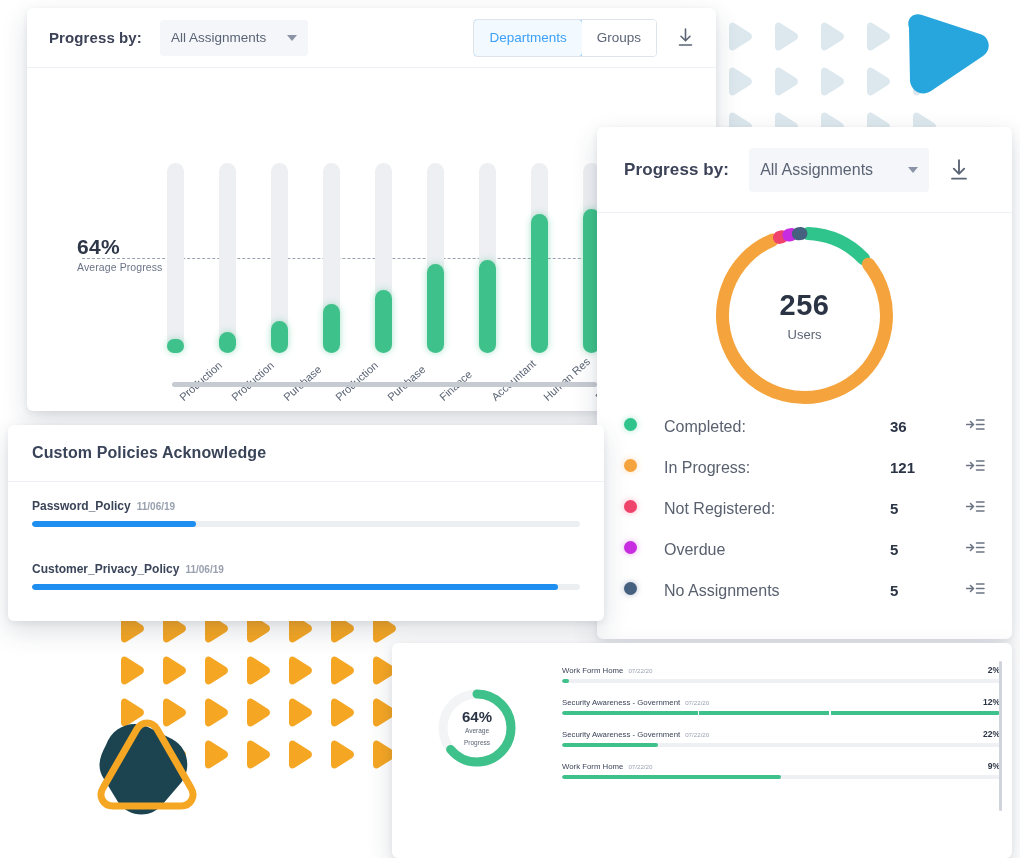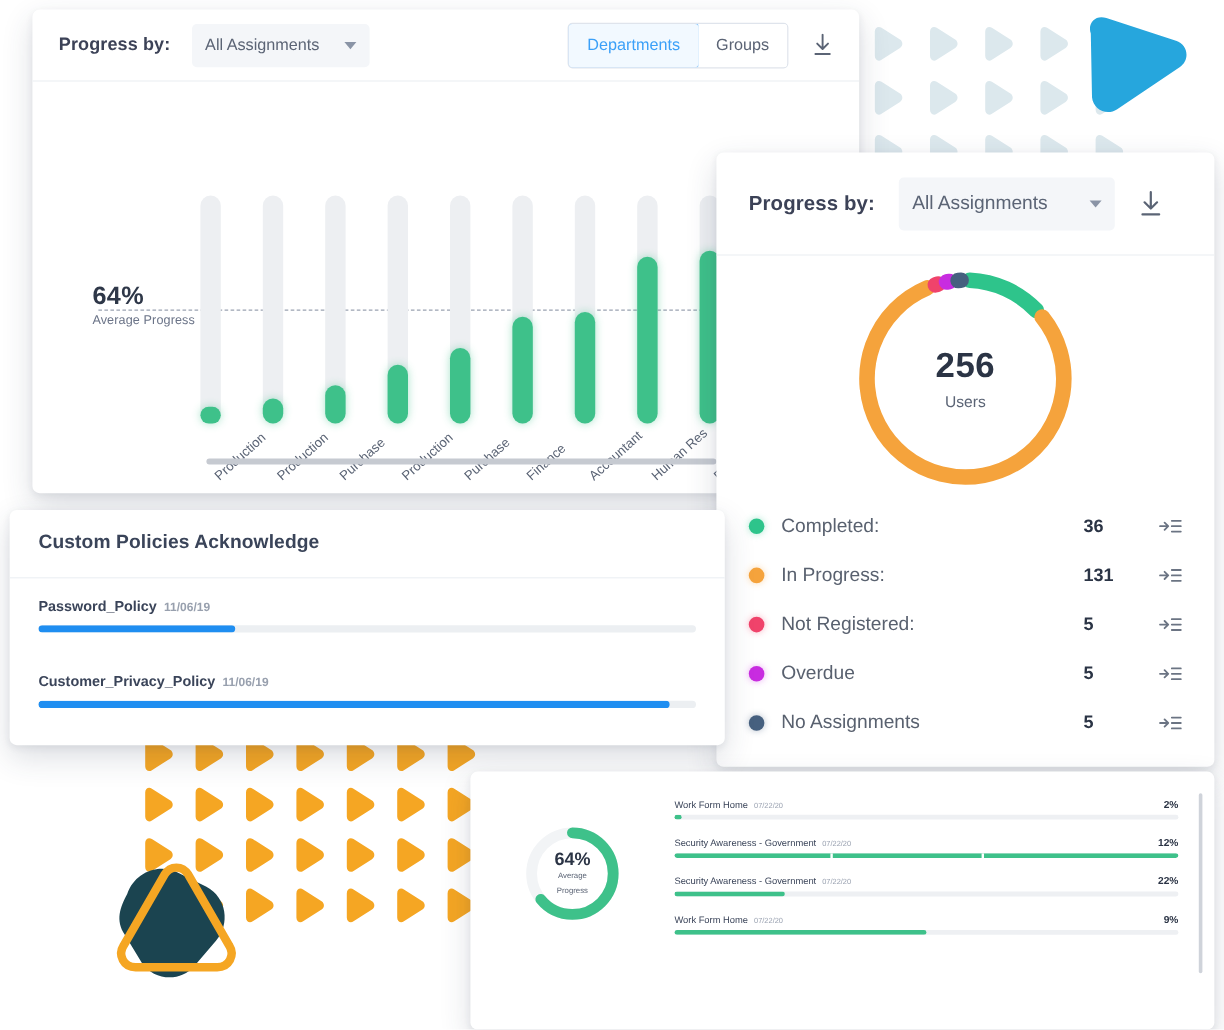--- a/index.html
+++ b/index.html
@@ -76,21 +76,21 @@
   }
   .donut-head .lbl-progress-by{font-size:17px;}
   .donut-head .select{width:180px;height:44px;font-size:16px;margin-left:20px;}
   .donut-wrap{position:relative;height:205px;}
   .donut-center{
     position:absolute;left:0;right:0;top:78px;text-align:center;
   }
   .donut-num{font-size:29px;font-weight:bold;color:#2b3445;line-height:1;letter-spacing:.5px;}
   .donut-cap{font-size:13px;color:#5b6475;margin-top:7px;}
   .legend{padding:0 27px;}
-  .lrow{display:flex;align-items:center;height:41px;font-size:16px;color:#59616f;}
+  .lrow{display:flex;align-items:flex-start;height:41px;font-size:16px;color:#59616f;gap:13px;}
   .ldot{width:13px;height:13px;border-radius:50%;margin-right:14px;flex:0 0 auto;}
   .lname{flex:1;}
   .lval{width:56px;font-weight:bold;color:#2b3445;font-size:15px;}
   .licon{width:26px;display:flex;justify-content:flex-end;}
 
   
   #card-policy{left:8px;top:425px;width:596px;height:196px;}
   .pc-head{height:57px;display:flex;align-items:center;padding:0 24px;border-bottom:1px solid #edf0f4;box-sizing:border-box;}
   .pc-title{font-size:16px;font-weight:bold;color:#3a4459;letter-spacing:.1px;}
   .pc-body{padding:14px 24px 0 24px;}
@@ -106,21 +106,21 @@
   
   #card-train{left:392px;top:643px;width:620px;height:215px;}
   .tp-head{height:31px;display:flex;align-items:center;padding:0 12px;border-bottom:1px solid #edf0f4;box-sizing:border-box;}
   .tp-title{font-size:9.5px;color:#49526a;letter-spacing:.15px;}
   .tp-icons{margin-left:auto;display:flex;align-items:center;gap:17px;}
   .tp-body{display:flex;padding-top:6px;position:relative;}
   .tp-donut{width:170px;display:flex;align-items:center;justify-content:center;padding-top:14px;}
   .tpd-center{position:absolute;text-align:center;}
   .tpd-pct{font-size:15px;font-weight:bold;color:#2b3445;line-height:1;}
   .tpd-cap{font-size:6.5px;color:#5b6475;line-height:1.25;margin-top:3px;}
-  .tp-list{flex:1;padding:16px 30px 0 0;}
+  .tp-list{flex:1;padding:16px 12px 0 0;}
   .tprow{margin-bottom:14px;}
   .tprow-top{display:flex;align-items:baseline;}
   .tpname{font-size:7.8px;color:#3a4459;}
   .tpdate{font-size:6.2px;color:#9aa2b1;margin-left:5px;}
   .tppct{margin-left:auto;font-size:8.5px;font-weight:bold;color:#2b3445;}
   .tptrack{height:4px;border-radius:2px;background:#eef0f3;margin-top:4px;position:relative;overflow:hidden;}
   .tpfill{position:absolute;left:0;top:0;bottom:0;border-radius:2px;background:#3ec18a;}
   .tpfill.seg2::after,.tpfill.seg2::before{content:"";position:absolute;top:0;bottom:0;width:1.4px;background:#fff;}
   .tpfill.seg2::before{left:31%;}
   .tpfill.seg2::after{left:61%;}
@@ -321,21 +321,21 @@
           <span class="licon">
             <svg width="19" height="13" viewBox="0 0 19 13">
               <path d="M0.5 6.5 H7 M4.5 3.5 L7.5 6.5 L4.5 9.5" fill="none" stroke="#6b7483" stroke-width="1.5" stroke-linecap="round" stroke-linejoin="round"></path>
               <path d="M10.5 2 H18 M10.5 6.5 H18 M10.5 11 H18" stroke="#6b7483" stroke-width="1.5" stroke-linecap="round"></path>
             </svg>
           </span>
         </div>
         <div class="lrow">
           <span class="ldot" style="background:#f5a33c;box-shadow:0 0 6px #f5a33c66"></span>
           <span class="lname">In Progress:</span>
-          <span class="lval">131</span>
+          <span class="lval">121</span>
           <span class="licon">
             <svg width="19" height="13" viewBox="0 0 19 13">
               <path d="M0.5 6.5 H7 M4.5 3.5 L7.5 6.5 L4.5 9.5" fill="none" stroke="#6b7483" stroke-width="1.5" stroke-linecap="round" stroke-linejoin="round"></path>
               <path d="M10.5 2 H18 M10.5 6.5 H18 M10.5 11 H18" stroke="#6b7483" stroke-width="1.5" stroke-linecap="round"></path>
             </svg>
           </span>
         </div>
         <div class="lrow">
           <span class="ldot" style="background:#f0436b;box-shadow:0 0 6px #f0436b66"></span>
           <span class="lname">Not Registered:</span>

